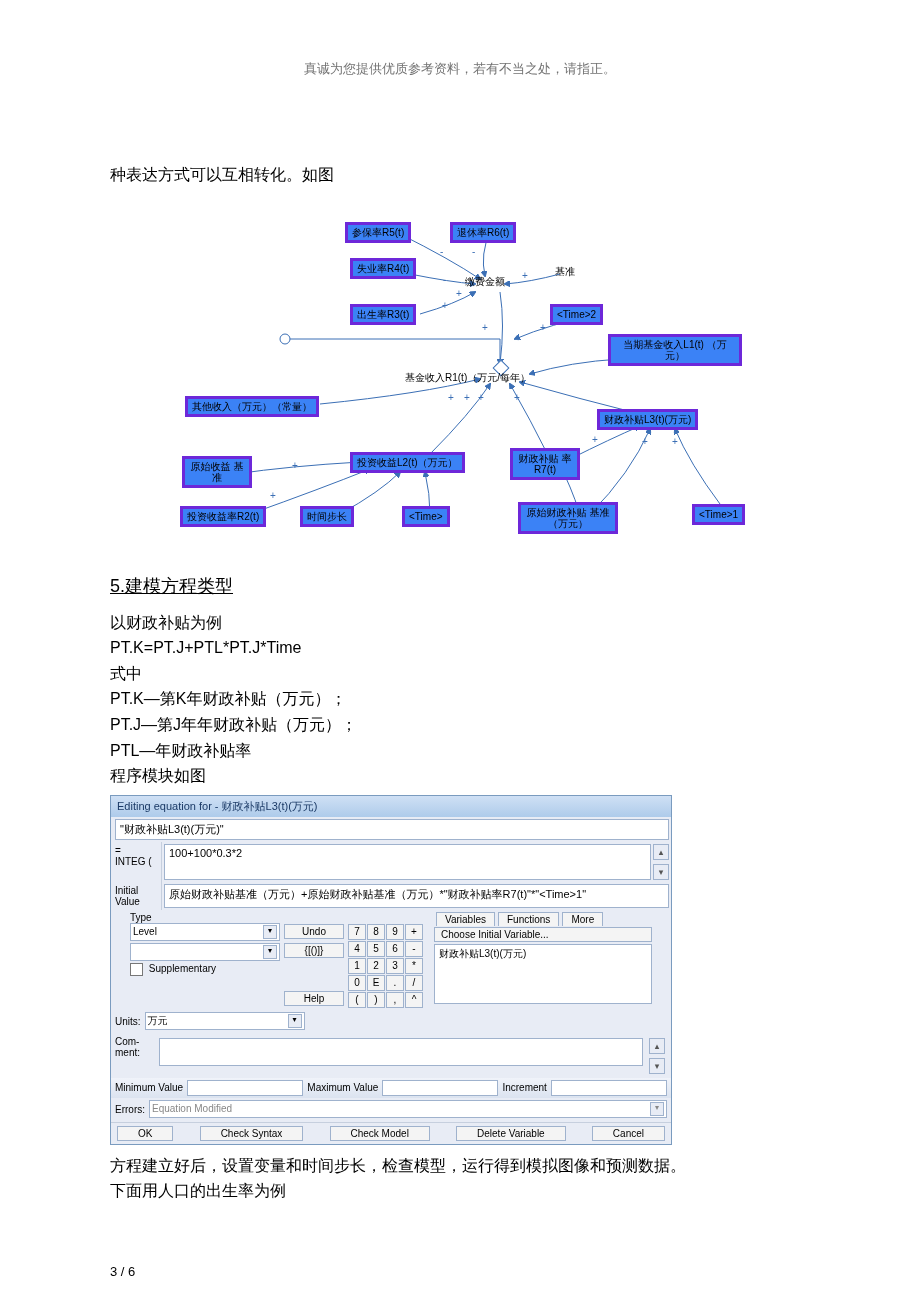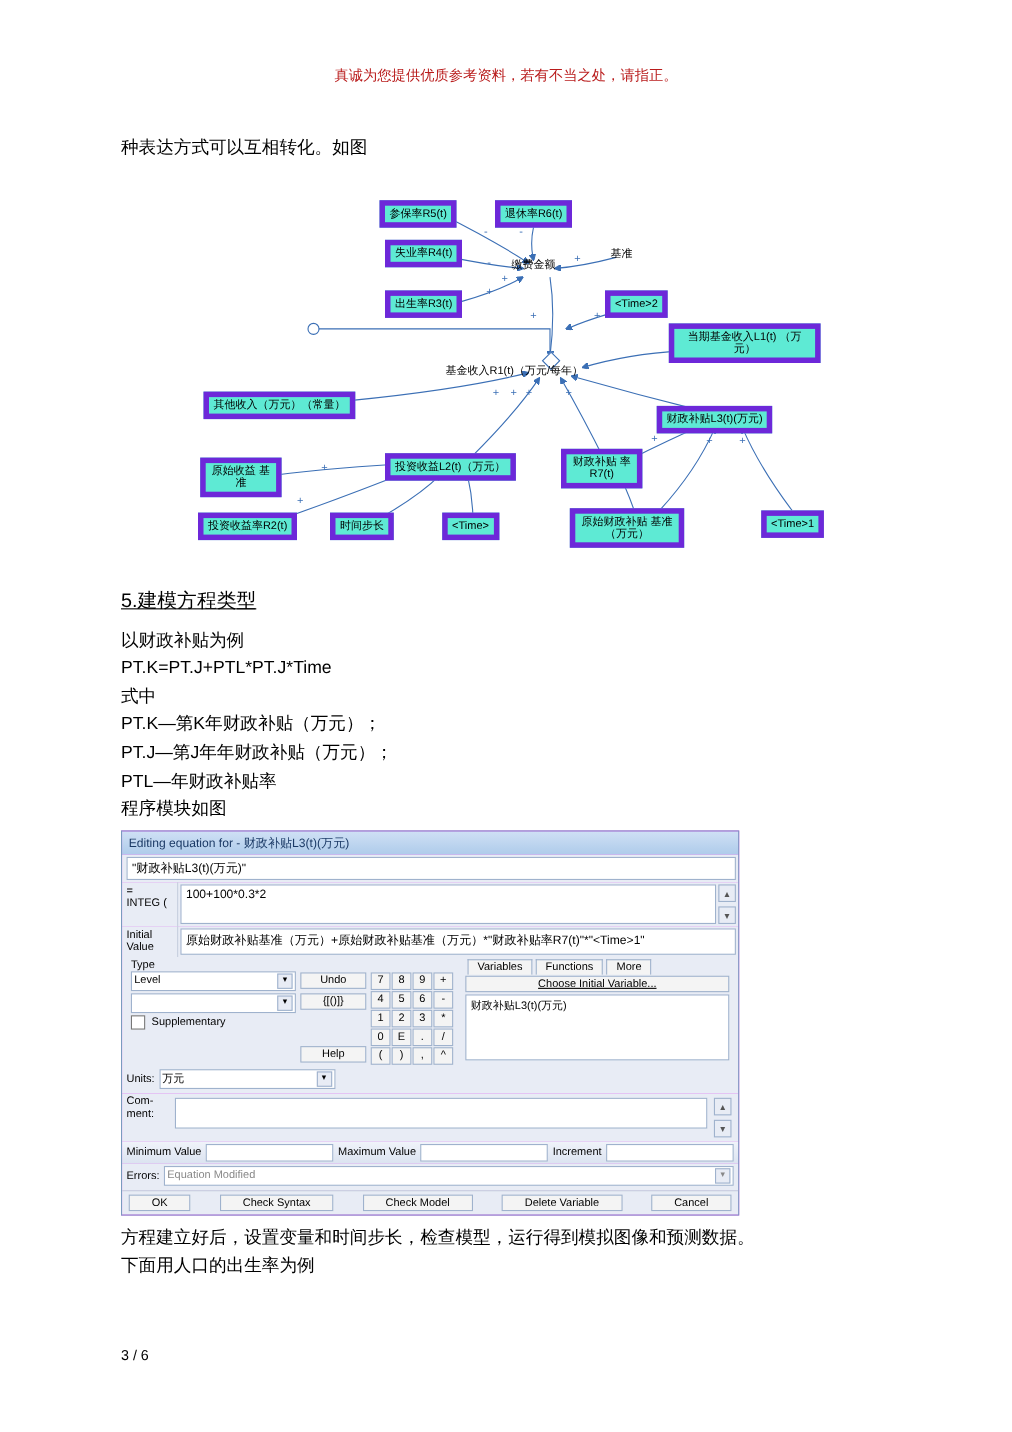--- a/index.html
+++ b/index.html
@@ -10,23 +10,23 @@
     width: 920px;
   }
   .page {
     width: 920px;
     padding: 60px 110px 40px 110px;
     box-sizing: border-box;
     position: relative;
   }
   .header-note {
     text-align: center;
-    color: #b91c1c;
+    color: #737373;
     font-size: 13px;
-    margin-bottom: 44px;
+    margin-bottom: 84px;
   }
   .body-text {
     font-size: 16px;
     color: #000;
     line-height: 1.6;
   }
   .section-title {
     font-size: 18px;
     color: #000;
     margin: 30px 0 12px 0;
@@ -39,22 +39,22 @@
     justify-content:center;
   }
   .diagram {
     position: relative;
     width: 680px;
     height: 340px;
   }
 
   .dnode {
     position: absolute;
-    border: 5px solid #6d28d9;
-    background: #5eead4;
+    border: 3px solid #6d28d9;
+    background: #3b82f6;
     font-size: 10px;
     line-height: 1.1;
     padding: 2px 4px;
     text-align: center;
     white-space: nowrap;
   }
   .dnode.multi { white-space: normal; }
   .dlabel {
     position: absolute;
     font-size: 10px;
@@ -126,21 +126,21 @@
     font-size: 9px;
     text-align: center;
     line-height: 14px;
     color:#555;
   }
   .scroll-col { display:flex; flex-direction:column; }
 
   .mid-section {
     display: flex;
     gap: 4px;
-    padding: 2px 8px;
+    padding: 2px 19px;
     background: #e8ecf5;
   }
   .mid-left { width: 150px; }
   .mid-keypad { width: 82px; }
   .mid-right { flex: 1; }
 
   .btn {
     display: inline-block;
     background: #f4f4f4;
     border: 1px solid #9fb2cd;
@@ -402,21 +402,21 @@
           <div class="btn">^</div>
         </div>
       </div>
 
       <div class="mid-right">
         <div class="tabs-row">
           <span class="tab">Variables</span>
           <span class="tab">Functions</span>
           <span class="tab">More</span>
         </div>
-        <div class="btn btn-wide" style="text-align:center;text-decoration:underline;">Choose Initial Variable...</div>
+        <div class="btn btn-wide" style="text-align:left;">Choose Initial Variable...</div>
         <div class="listbox">
           <div>财政补贴L3(t)(万元)</div>
         </div>
       </div>
     </div>
 
     <div class="units-row">
       <span>Units:</span>
       <div class="select" style="width:160px;">
         <span>万元</span>

